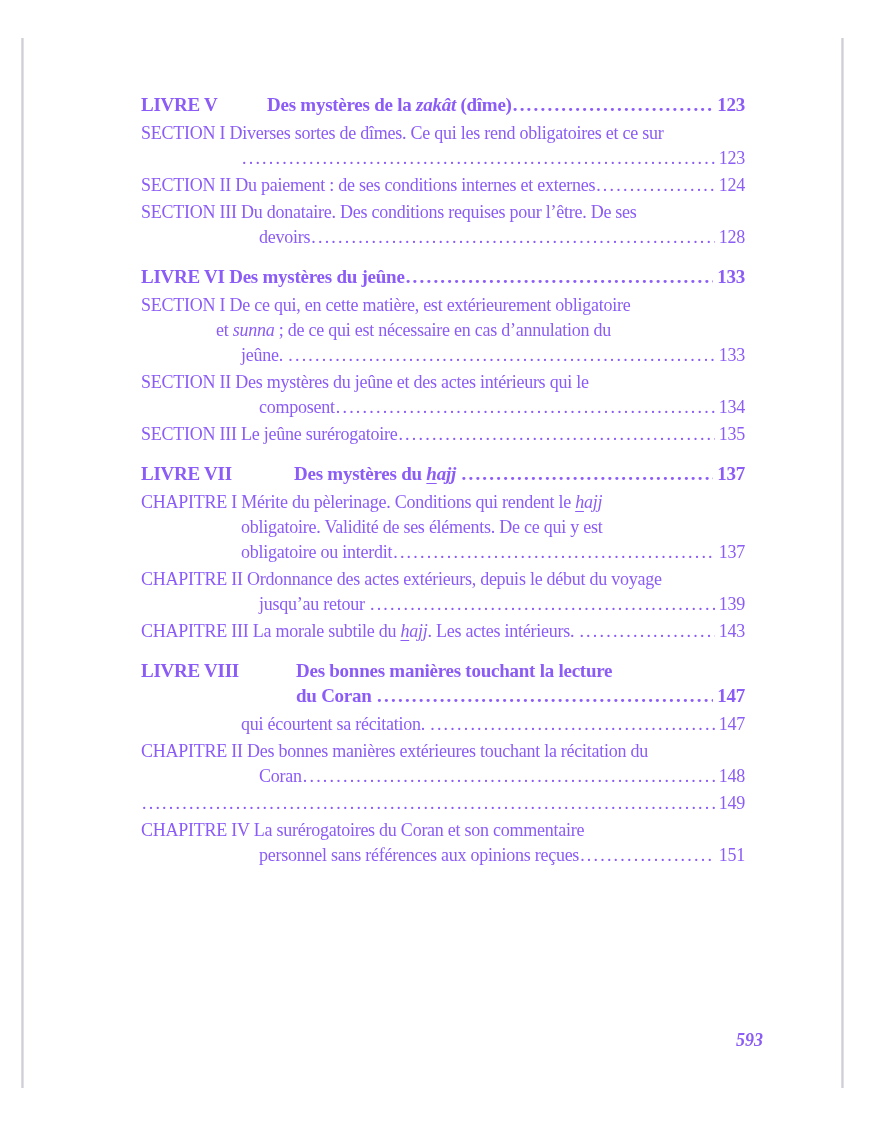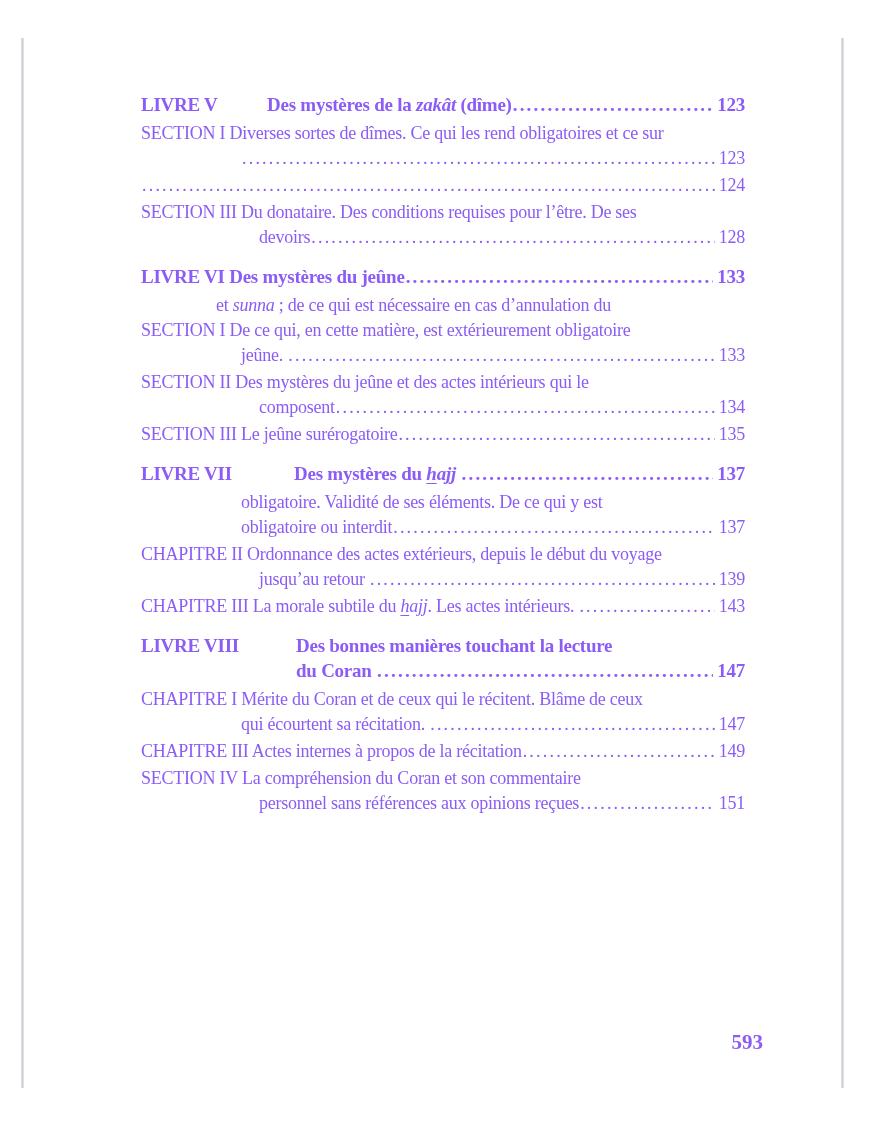--- a/index.html
+++ b/index.html
@@ -65,22 +65,23 @@
   .leader::after {
     content: "..................................................................................................................................................................";
     letter-spacing: 2.2px;
   }
   .pg { flex: 0 0 auto; }
 
   .folio {
     position: absolute;
     right: 107px;
     top: 1030px;
-    font-size: 21px;
+    font-size: 18px;
     font-weight: bold;
+    font-style: italic;
   }
 </style>
 </head>
 <body>
 
 <div class="sheet">
   <div class="page-edge left"></div>
   <div class="page-edge right"></div>
 
   <div class="toc">
@@ -95,20 +96,21 @@
         <div class="line">
           <span class="txt"><span>SECTION I Diverses sortes de dîmes. Ce qui les rend obligatoires et ce sur</span></span>
         </div>
         <div class="line ind2">
           <span class="leader"></span>
           <span class="pg">123</span>
         </div>
       </div>
       <div class="entry section">
         <div class="line">
+          <span class="txt"><span>SECTION II Du paiement : de ses conditions internes et externes</span></span>
           <span class="leader"></span>
           <span class="pg">124</span>
         </div>
       </div>
       <div class="entry section">
         <div class="line">
           <span class="txt"><span>SECTION III Du donataire. Des conditions requises pour l’être. De ses</span></span>
         </div>
         <div class="line ind3">
           <span class="txt"><span>devoirs</span></span>
@@ -117,26 +119,26 @@
         </div>
       </div>
       <div class="entry book">
         <div class="line">
           <span class="txt"><span>LIVRE VI Des mystères du jeûne</span></span>
           <span class="leader"></span>
           <span class="pg">133</span>
         </div>
       </div>
       <div class="entry section">
+        <div class="line">
+          <span class="txt"><span>SECTION I De ce qui, en cette matière, est extérieurement obligatoire</span></span>
+        </div>
         <div class="line ind1">
           <span class="txt"><span>et </span><span class="it">sunna</span><span> ; de ce qui est nécessaire en cas d’annulation du</span></span>
         </div>
-        <div class="line">
-          <span class="txt"><span>SECTION I De ce qui, en cette matière, est extérieurement obligatoire</span></span>
-        </div>
         <div class="line ind2">
           <span class="txt"><span>jeûne. </span></span>
           <span class="leader"></span>
           <span class="pg">133</span>
         </div>
       </div>
       <div class="entry section">
         <div class="line">
           <span class="txt"><span>SECTION II Des mystères du jeûne et des actes intérieurs qui le</span></span>
         </div>
@@ -154,20 +156,23 @@
         </div>
       </div>
       <div class="entry book">
         <div class="line">
           <span class="txt"><span class="book-label" style="min-width: 153px;">LIVRE VII</span><span>Des mystères du </span><span class="it ul">h</span><span class="it">ajj</span><span> </span></span>
           <span class="leader"></span>
           <span class="pg">137</span>
         </div>
       </div>
       <div class="entry chapter">
+        <div class="line">
+          <span class="txt"><span>CHAPITRE I Mérite du pèlerinage. Conditions qui rendent le </span><span class="it ul">h</span><span class="it">ajj</span></span>
+        </div>
         <div class="line ind2">
           <span class="txt"><span>obligatoire. Validité de ses éléments. De ce qui y est</span></span>
         </div>
         <div class="line ind2">
           <span class="txt"><span>obligatoire ou interdit</span></span>
           <span class="leader"></span>
           <span class="pg">137</span>
         </div>
       </div>
       <div class="entry chapter">
@@ -191,39 +196,45 @@
         <div class="line">
           <span class="txt"><span class="book-label" style="min-width: 155px;">LIVRE VIII</span><span>Des bonnes manières touchant la lecture</span></span>
         </div>
         <div class="line ind4">
           <span class="txt"><span>du Coran </span></span>
           <span class="leader"></span>
           <span class="pg">147</span>
         </div>
       </div>
       <div class="entry chapter">
-        <div class="line">
-          <span class="txt"><span>CHAPITRE I Mérite du Coran et de ceux qui le récitent. Blâme de ceux</span></span>
-        </div>
         <div class="line ind2">
           <span class="txt"><span>qui écourtent sa récitation. </span></span>
           <span class="leader"></span>
           <span class="pg">147</span>
         </div>
       </div>
       <div class="entry chapter">
         <div class="line">
-          <span class="txt"><span>CHAPITRE III Actes internes à propos de la récitation</span></span>
+          <span class="txt"><span>CHAPITRE II Des bonnes manières extérieures touchant la récitation du</span></span>
+        </div>
+        <div class="line ind3">
+          <span class="txt"><span>Coran</span></span>
+          <span class="leader"></span>
+          <span class="pg">148</span>
+        </div>
+      </div>
+      <div class="entry chapter">
+        <div class="line">
           <span class="leader"></span>
           <span class="pg">149</span>
         </div>
       </div>
       <div class="entry chapter">
         <div class="line">
-          <span class="txt"><span>SECTION IV La compréhension du Coran et son commentaire</span></span>
+          <span class="txt"><span>CHAPITRE IV La surérogatoires du Coran et son commentaire</span></span>
         </div>
         <div class="line ind3">
           <span class="txt"><span>personnel sans références aux opinions reçues</span></span>
           <span class="leader"></span>
           <span class="pg">151</span>
         </div>
       </div>
     </div>
 
   <div class="folio">593</div>

